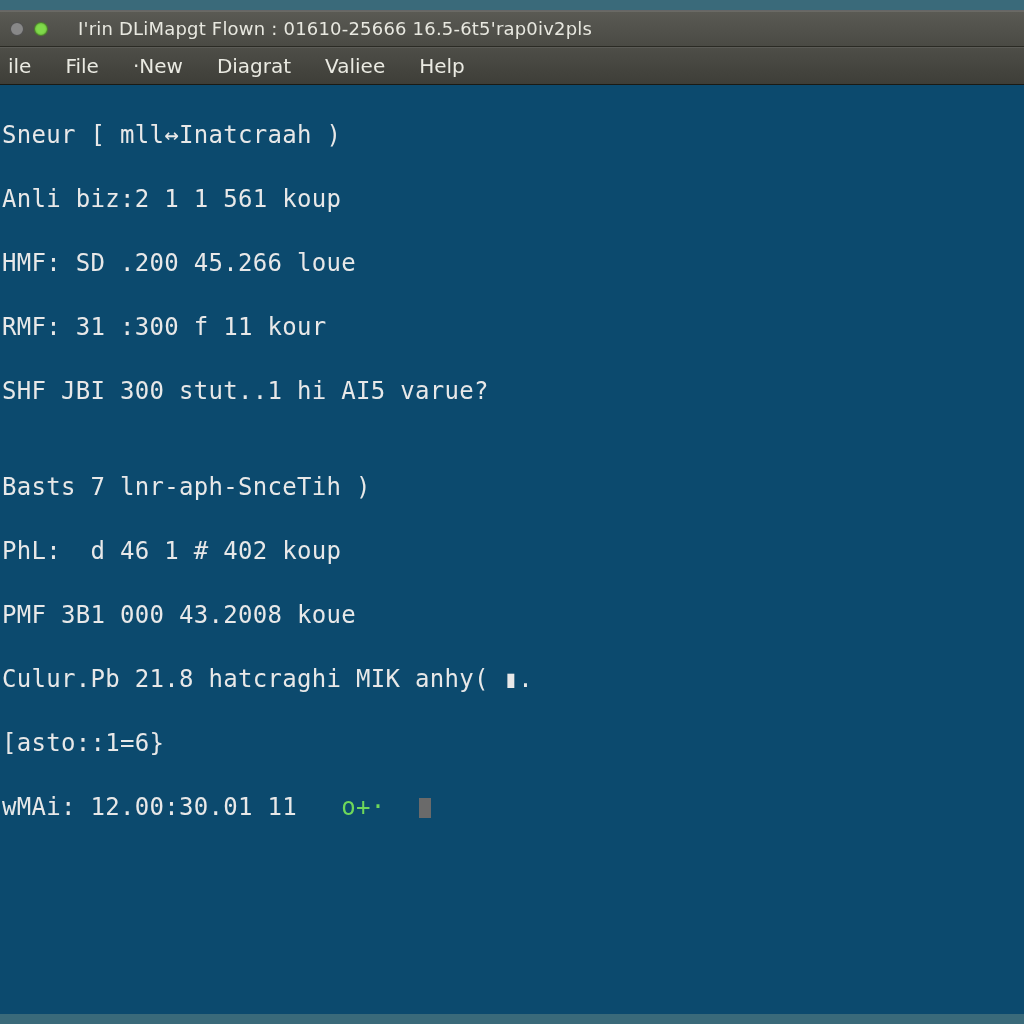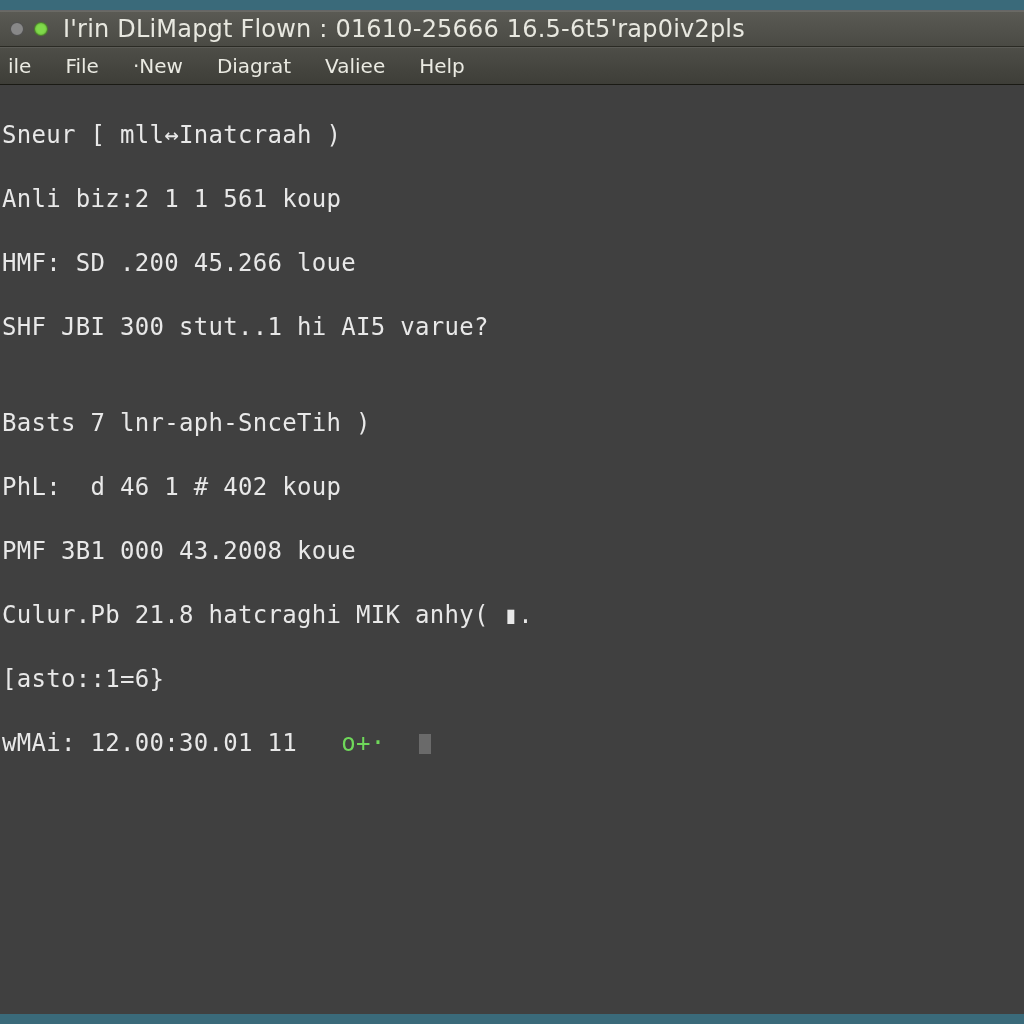--- a/index.html
+++ b/index.html
@@ -27,23 +27,23 @@
     border-bottom: 1px solid #2a2a24;
     box-shadow: inset 0 1px 0 rgba(255,255,255,0.1);
   }
   .win-btn {
     width: 14px; height: 14px; border-radius: 50%;
     border: 1px solid rgba(0,0,0,0.4);
   }
   .btn-close { background: #888; }
   .btn-max { background: #7fd94a; box-shadow: inset 0 0 2px rgba(0,0,0,0.3); }
   .title-text {
-    margin-left: 5px;
+    margin-left: 20px;
     color: #e8e8e0;
-    font-size: 24px;
+    font-size: 18px;
     letter-spacing: 0.2px;
     white-space: nowrap;
   }
   .menubar {
     height: 38px;
     background: linear-gradient(to bottom, #4e4e48 0%, #3e3e38 100%);
     display: flex;
     align-items: center;
     padding: 4px 2px;
     gap: 22px;
@@ -51,21 +51,21 @@
     box-shadow: inset 0 1px 0 rgba(255,255,255,0.08);
   }
   .menu-item {
     color: #eaeae2;
     font-size: 20px;
     padding: 4px 6px;
     cursor: pointer;
   }
   .terminal {
     flex: 1;
-    background: #404040;
+    background: #0c4a6e;
     color: #e8e8e8;
     font-family: "DejaVu Sans Mono", "Liberation Mono", monospace;
     font-size: 24px;
     line-height: 32px;
     padding: 2px 2px;
     white-space: pre;
     overflow: hidden;
     letter-spacing: 0.3px;
   }
   .tline { display: block; }
@@ -95,20 +95,21 @@
     <span class="menu-item">·New</span>
     <span class="menu-item">Diagrat</span>
     <span class="menu-item">Valiee</span>
     <span class="menu-item">Help</span>
   </div>
 
   <div class="terminal">
 <span class="tline">Sneur [ mll↔Inatcraah )</span>
 <span class="tline">Anli biz:2 1 1 561 koup</span>
 <span class="tline">HMF: SD .200 45.266 loue</span>
+<span class="tline">RMF: 31 :300 f 11 kour</span>
 <span class="tline">SHF JBI 300 stut..1 hi AI5 varue?</span>
 <span class="tline"></span>
 <span class="tline">Basts 7 lnr-aph-SnceTih )</span>
 <span class="tline">PhL:  d 46 1 # 402 koup</span>
 <span class="tline">PMF 3B1 000 43.2008 koue</span>
 <span class="tline">Culur.Pb 21.8 hatcraghi MIK anhy( ▮.</span>
 <span class="tline">[asto::1=6}</span>
 <span class="tline"><span>wMAi: 12.00:30.01 11   </span><span class="accent-green">o+·</span>  <span class="dim-block"></span></span>
   </div>
 

